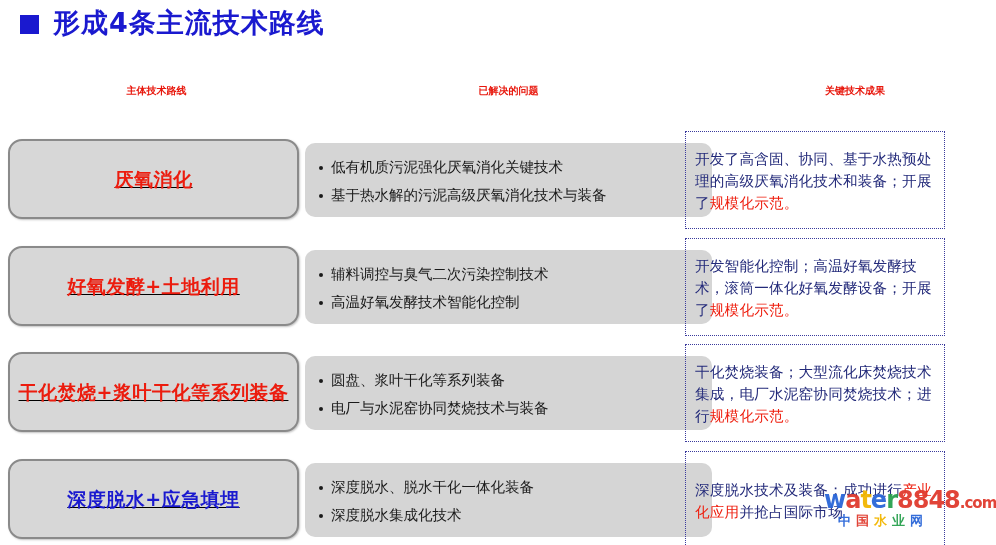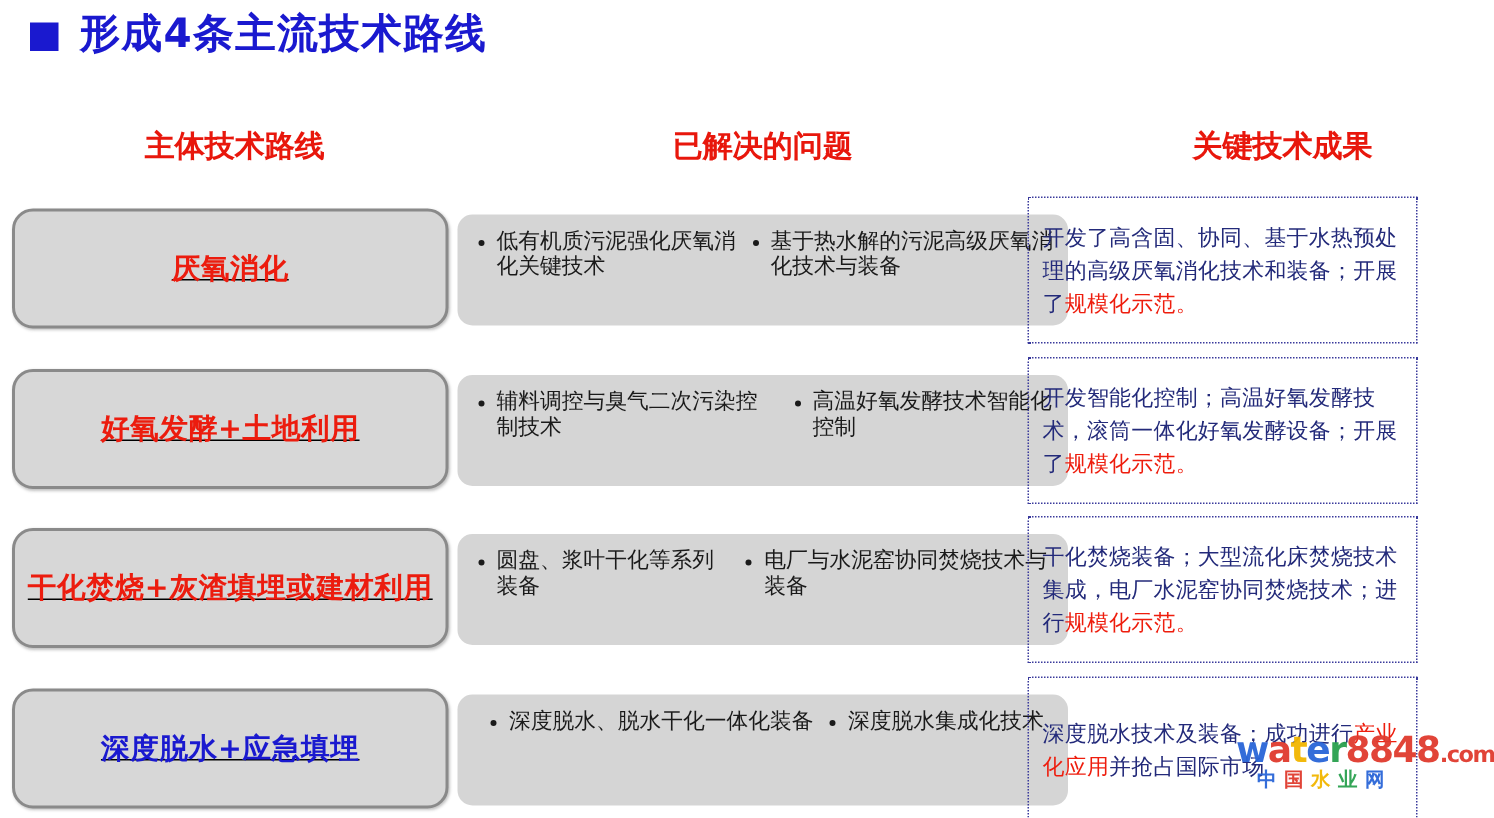--- a/index.html
+++ b/index.html
@@ -23,21 +23,21 @@
   }
   .title-text{
     font-size:27px;font-weight:bold;color:#1a19cf;
     letter-spacing:1px;line-height:1.1;
     white-space:nowrap;
   }
 
   
   .col-head{
     position:absolute;top:84px;
-    font-size:20px;font-weight:bold;color:#e8170c;
+    font-size:10px;font-weight:bold;color:#e8170c;
     white-space:nowrap;text-align:center;
   }
   #head-left{left:8px;width:297px;}
   #head-mid{left:305px;width:407px;}
   #head-right{left:725px;width:260px;}
 
   
   .row{position:absolute;left:0;width:996px;height:86px;}
   #row-0{top:139px;}
   #row-1{top:246px;}
@@ -61,21 +61,21 @@
   }
   .route-label.red{color:#ec1c0e;}
   .route-label.blue{color:#1a19cf;}
 
   .issues-box{
     position:absolute;left:305px;top:4px;width:407px;height:74px;
     background:#d5d5d5;
     border-radius:10px;
     box-sizing:border-box;
     padding:10px 8px 8px 14px;
-    display:flex;justify-content:center;gap:11px;
+    display:flex;flex-direction:column;justify-content:center;gap:11px;
   }
   .issue-item{
     display:flex;align-items:flex-start;gap:8px;
     font-size:14.5px;color:#1a1a1a;line-height:1.15;
   }
   .issue-dot{
     width:4px;height:4px;background:#1a1a1a;border-radius:50%;
     margin-top:7px;flex:0 0 auto;
   }
 
@@ -169,21 +169,21 @@
         <span>高温好氧发酵技术智能化控制</span>
       </div>
     </div>
     <div class="result-box">
       <div class="result-text"><span>开发智能化控制；高温好氧发酵技术，滚筒一体化好氧发酵设备；开展了</span><span class="hl">规模化示范。</span></div>
     </div>
   </div>
 
   <div class="row" id="row-2">
     <div class="route-box">
-      <div class="route-label red">干化焚烧+灰渣填埋或建材利用</div>
+      <div class="route-label red">干化焚烧+浆叶干化等系列装备</div>
     </div>
     <div class="issues-box">
       <div class="issue-item">
         <span class="issue-dot"></span>
         <span>圆盘、浆叶干化等系列装备</span>
       </div>
       <div class="issue-item">
         <span class="issue-dot"></span>
         <span>电厂与水泥窑协同焚烧技术与装备</span>
       </div>

